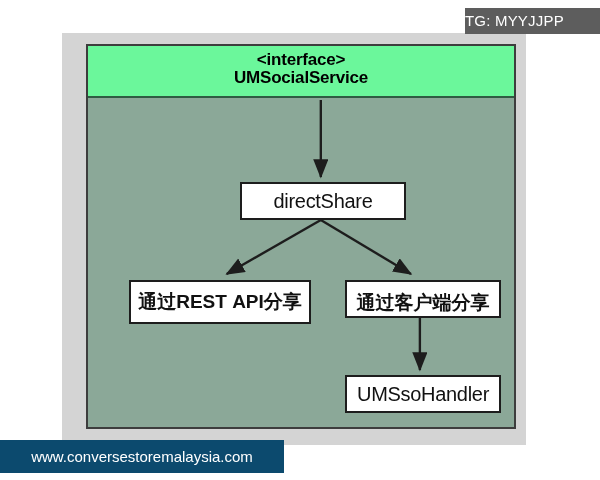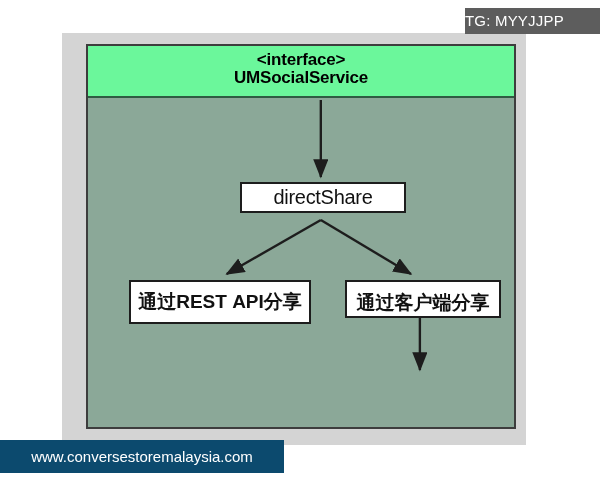--- a/index.html
+++ b/index.html
@@ -113,21 +113,21 @@
     white-space: nowrap;
     display: flex;
     align-items: center;
     justify-content: center;
   }
   .node-latin { font-size: 20px; letter-spacing: -0.3px; }
   .node-cjk   { font-size: 19px; font-weight: bold; }
   .node-cjk .api-emph { font-weight: 900; }
 
   #node-directshare {
-    left: 152px; top: 84px; width: 166px; height: 31px;
+    left: 152px; top: 84px; width: 166px; height: 38px;
   }
   #node-rest-share {
     left: 41px; top: 182px; width: 182px; height: 44px;
   }
   #node-client-share {
     left: 257px; top: 182px; width: 156px; height: 38px; align-items: flex-end;
   }
   #node-umssohandler {
     left: 257px; top: 277px; width: 156px; height: 38px;
   }
@@ -175,20 +175,23 @@
       </div>
 
       <div class="node node-cjk" id="node-rest-share">
         <span><span>通过REST </span><span class="api-emph">API</span><span>分享</span></span>
       </div>
 
       <div class="node node-cjk" id="node-client-share">
         <span>通过客户端分享</span>
       </div>
 
+      <div class="node node-latin" id="node-umssohandler">
+        <span>UMSsoHandler</span>
+      </div>
 
     </div>
   </div>
 </div>
 
 <div id="tg-badge">TG: MYYJJPP</div>
 
 <div id="site-watermark">www.conversestoremalaysia.com</div>
 
 </body></html>

